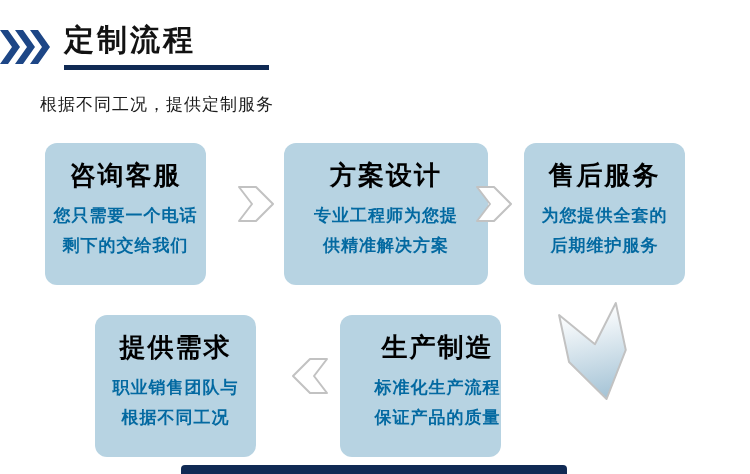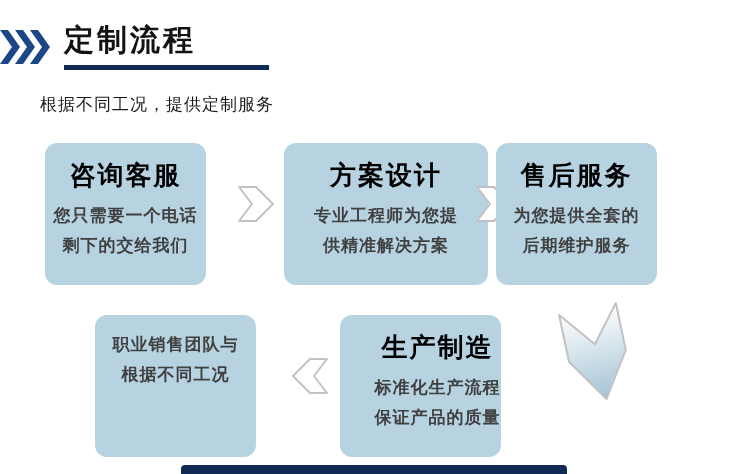--- a/index.html
+++ b/index.html
@@ -61,28 +61,28 @@
   .step-title {
     font-size: 26px;
     font-weight: 700;
     color: #000000;
     letter-spacing: 2px;
     margin-bottom: 8px;
   }
   .step-line {
     font-size: 17px;
     font-weight: 700;
-    color: #404040;
+    color: #0369a1;
     line-height: 1.75;
     letter-spacing: 1px;
   }
 
   .s1 { left: 45px;  top: 143px; }
   .s2 { left: 284px; top: 143px; width: 204px; }
-  .s3 { left: 496px; top: 143px; }
+  .s3 { left: 524px; top: 143px; }
   .s4 { left: 95px;  top: 315px; }
   .s5 { left: 340px; top: 315px; padding-left: 34px; }
 
   
   .arrow { position: absolute; line-height: 0; }
   .a1 { left: 236px; top: 184px; }
   .a2 { left: 474px; top: 184px; }
   .a3 { left: 290px; top: 356px; }
   .adown { left: 564px; top: 302px; transform: rotate(-12deg); }
 
@@ -165,20 +165,21 @@
           <linearGradient id="downGrad" x1="0" y1="0" x2="0" y2="1">
             <stop offset="0" style="stop-color: var(--arrow_fill, #ffffff);"></stop>
             <stop offset="1" style="stop-color: var(--arrow_down_fill, #a3c2d5);"></stop>
           </linearGradient>
         </defs>
         <polygon points="4,6 4,54 33,98 62,54 62,6 33,42" style="fill: url(#downGrad); stroke: var(--arrow_outline, #c2c2c2); stroke-width: 2; stroke-linejoin: round;"></polygon>
       </svg>
     </span>
 
     <div class="step s4">
+      <div class="step-title">提供需求</div>
       <div class="step-line">职业销售团队与</div>
       <div class="step-line">根据不同工况</div>
     </div>
 
     <span class="arrow a3">
       <svg width="40" height="40" viewBox="0 0 40 40" aria-hidden="true">
         <polygon class="band" points="37,3 20,3 3,20 20,37 37,37 24,20"></polygon>
       </svg>
     </span>
 

